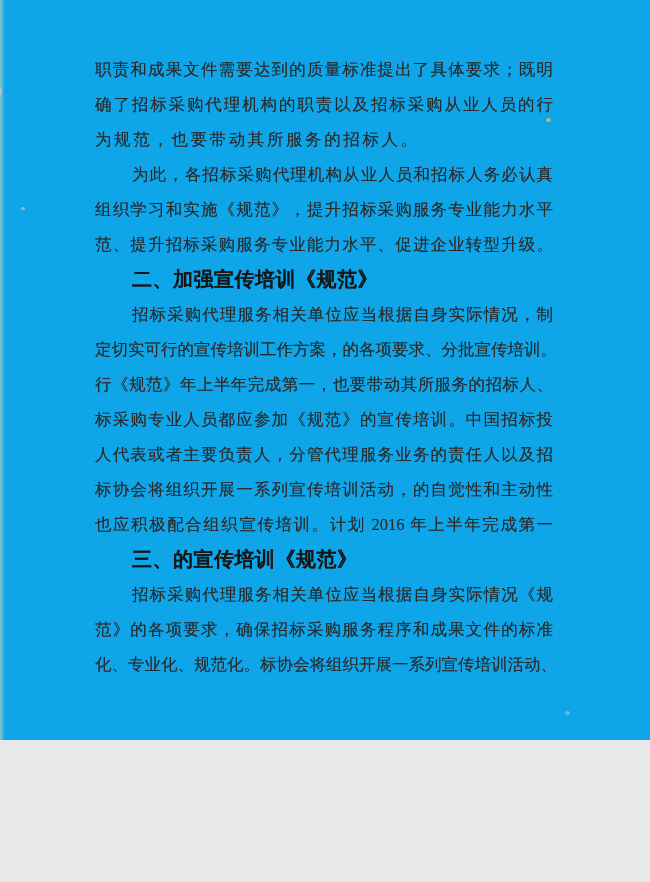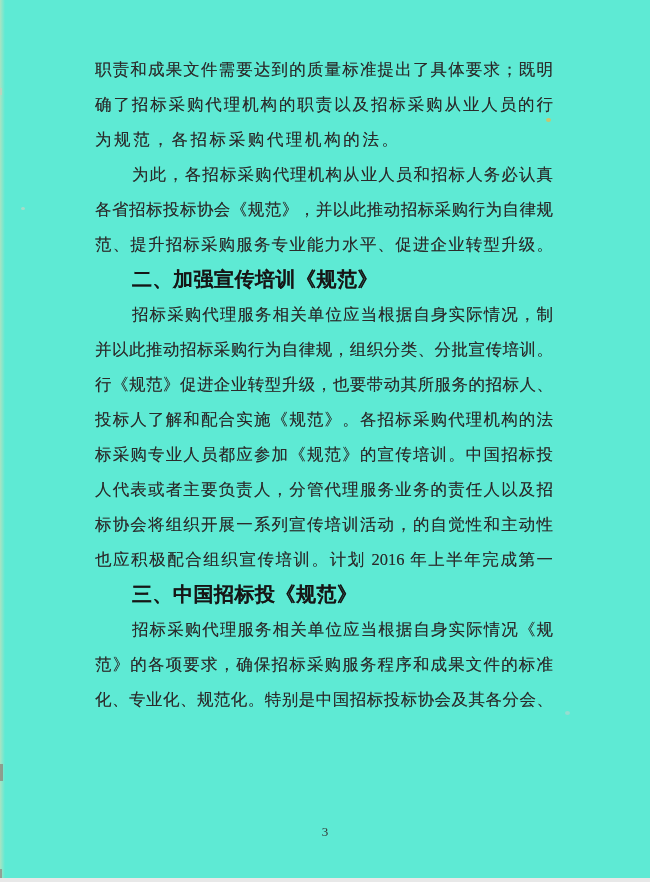--- a/index.html
+++ b/index.html
@@ -3,22 +3,22 @@
 <meta charset="utf-8">
 <style>
   html, body {
     margin: 0;
     padding: 0;
     background: #e8e8e8;
   }
   .page {
     position: relative;
     width: 650px;
-    height: 878px;
-    background: #5eead4;
+    height: 740px;
+    background: #0ea5e9;
     overflow: hidden;
     font-family: "Liberation Serif", "DejaVu Serif", serif;
   }
   
   .edge-strip {
     position: absolute;
     left: 0; top: 0;
     width: 5px; height: 882px;
     background: linear-gradient(to right, rgba(233,222,180,0.55), rgba(233,222,180,0.0));
     pointer-events: none;
@@ -123,34 +123,33 @@
   <div class="speck speck-yellow"></div>
   <div class="speck speck-left-light"></div>
   <div class="speck speck-right-gray"></div>
   <div class="speck edge-mark-a"></div>
   <div class="speck edge-mark-b"></div>
   <div class="speck edge-mark-top"></div>
 
   <main class="text-block">
     <div class="line j">职责和成果文件需要达到的质量标准提出了具体要求；既明</div>
     <div class="line j">确了招标采购代理机构的职责以及招标采购从业人员的行</div>
-    <div class="line end">为规范，各招标采购代理机构的法。</div>
+    <div class="line end">为规范，也要带动其所服务的招标人。</div>
     <div class="line j indent">为此，各招标采购代理机构从业人员和招标人务必认真</div>
-    <div class="line j">各省招标投标协会《规范》，并以此推动招标采购行为自律规</div>
+    <div class="line j">组织学习和实施《规范》，提升招标采购服务专业能力水平</div>
     <div class="line j">范、提升招标采购服务专业能力水平、促进企业转型升级。</div>
     <div class="line h indent">二、加强宣传培训《规范》</div>
     <div class="line j indent">招标采购代理服务相关单位应当根据自身实际情况，制</div>
-    <div class="line j">并以此推动招标采购行为自律规，组织分类、分批宣传培训。</div>
-    <div class="line j">行《规范》促进企业转型升级，也要带动其所服务的招标人、</div>
-    <div class="line j">投标人了解和配合实施《规范》。各招标采购代理机构的法</div>
+    <div class="line j">定切实可行的宣传培训工作方案，的各项要求、分批宣传培训。</div>
+    <div class="line j">行《规范》年上半年完成第一，也要带动其所服务的招标人、</div>
     <div class="line j">标采购专业人员都应参加《规范》的宣传培训。中国招标投</div>
     <div class="line j">人代表或者主要负责人，分管代理服务业务的责任人以及招</div>
     <div class="line j">标协会将组织开展一系列宣传培训活动，的自觉性和主动性</div>
     <div class="line j">也应积极配合组织宣传培训。计划 2016 年上半年完成第一</div>
-    <div class="line h indent">三、中国招标投《规范》</div>
+    <div class="line h indent">三、的宣传培训《规范》</div>
     <div class="line j indent">招标采购代理服务相关单位应当根据自身实际情况《规</div>
     <div class="line j">范》的各项要求，确保招标采购服务程序和成果文件的标准</div>
-    <div class="line j">化、专业化、规范化。特别是中国招标投标协会及其各分会、</div>
+    <div class="line j">化、专业化、规范化。标协会将组织开展一系列宣传培训活动、</div>
   </main>
 
   <div class="page-number">3</div>
 
 </div>
 
 </body></html>

